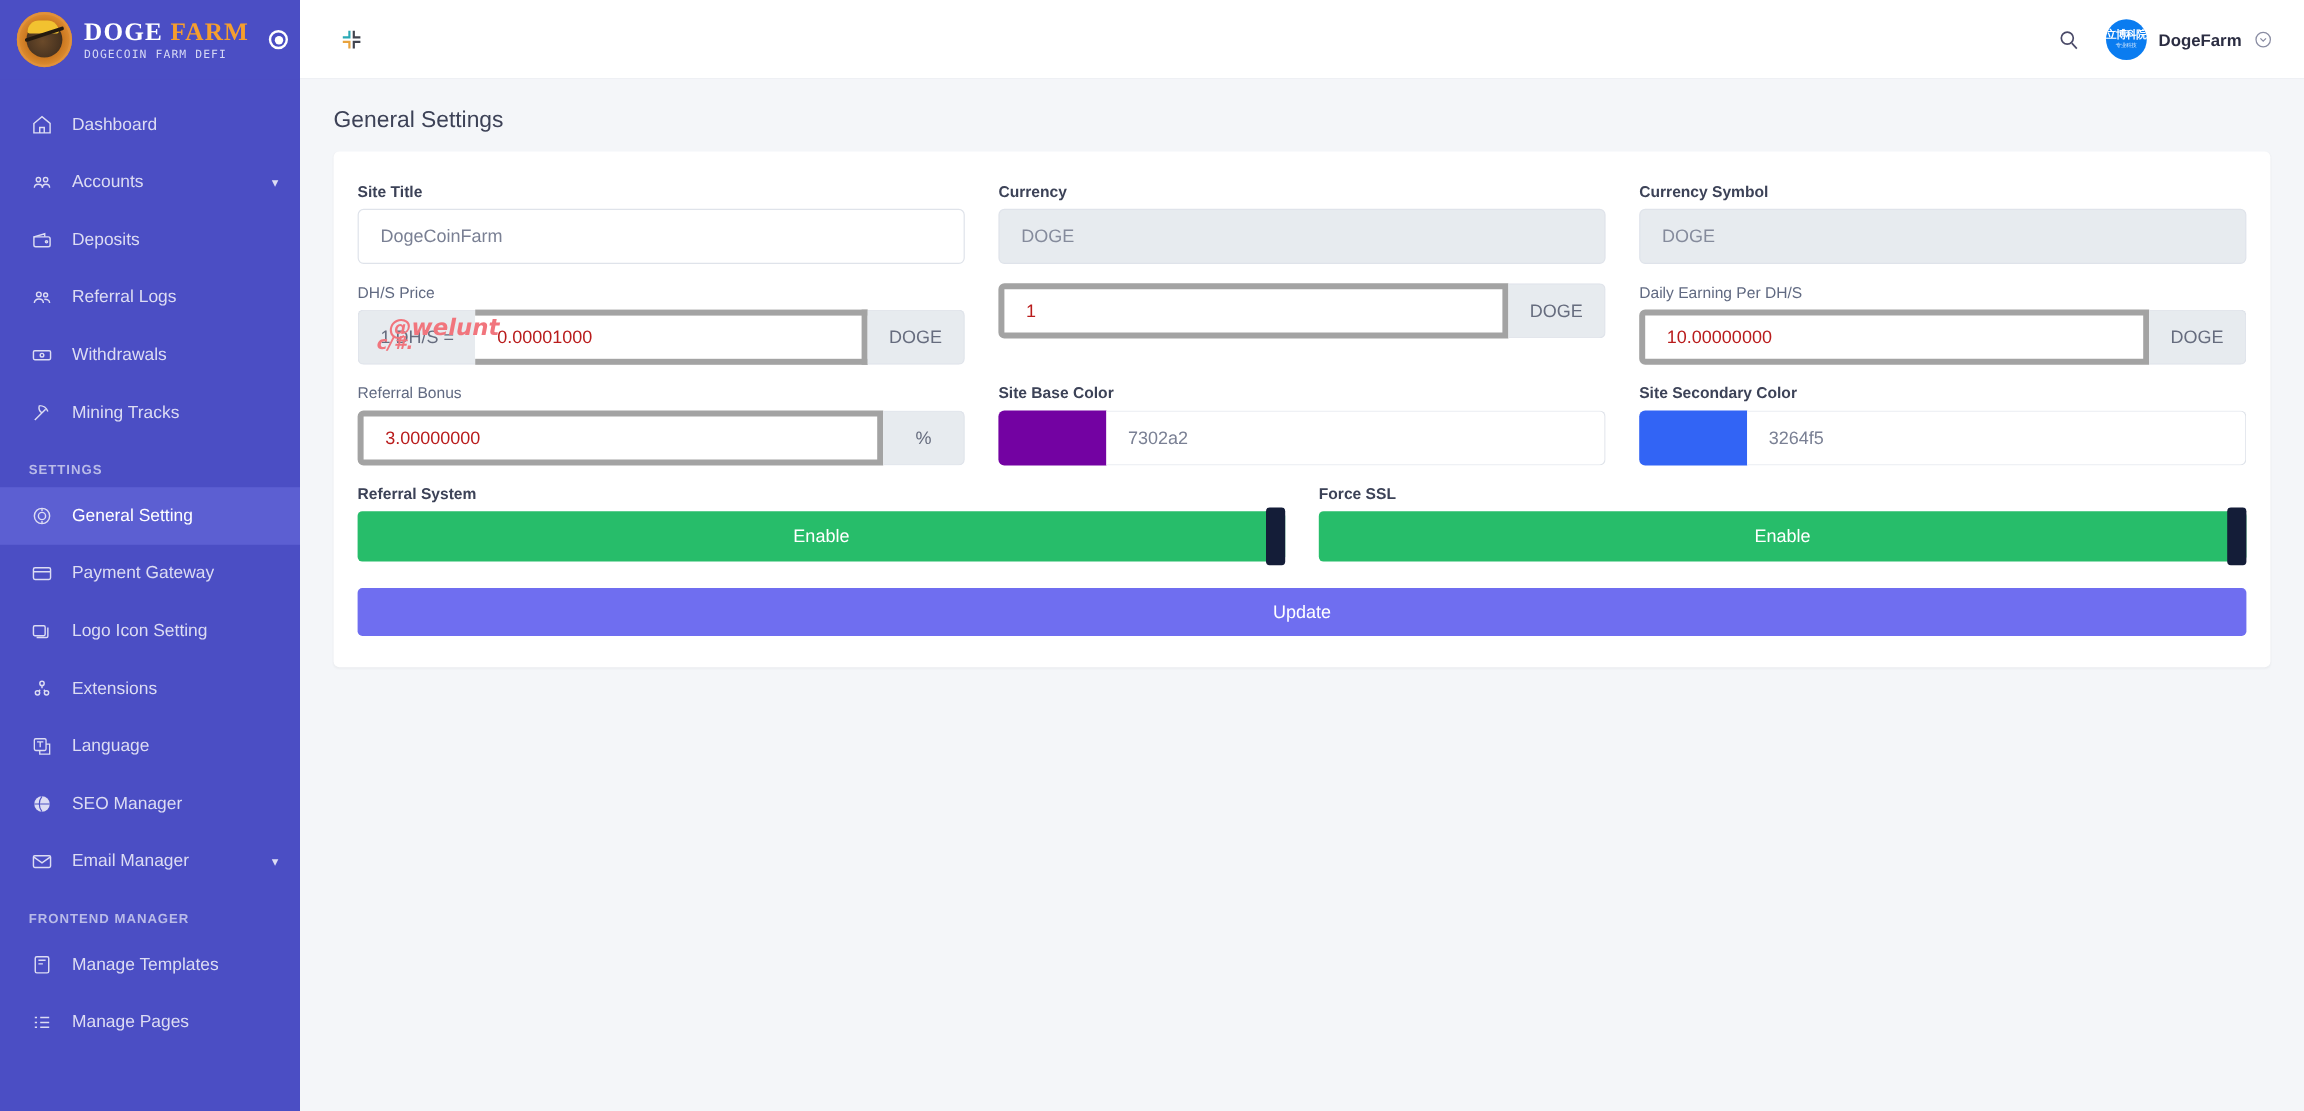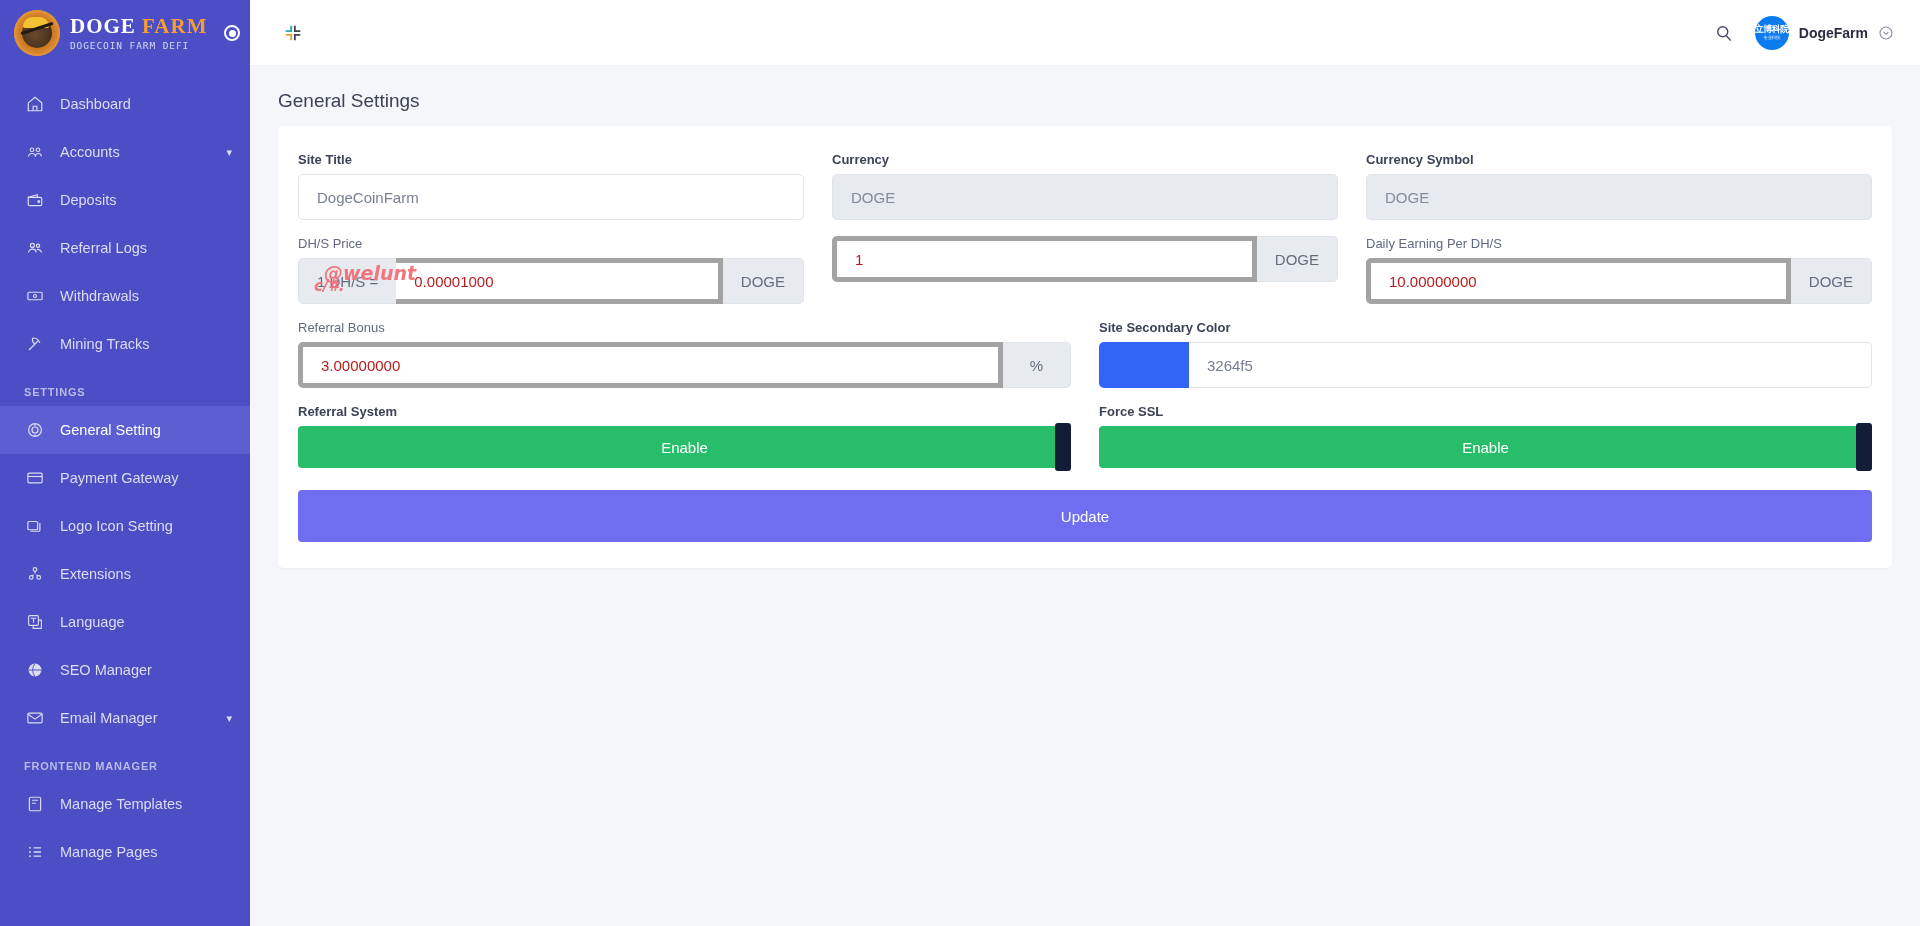--- a/index.html
+++ b/index.html
@@ -200,21 +200,21 @@
   }
   .toggle .knob {
     position: absolute; right: 0; top: -3px;
     width: 16px; height: 48px;
     background: #141d38;
     border-radius: 3px;
   }
 
   .update-btn {
     margin-top: 22px;
-    height: 52px;
+    height: 40px;
     border-radius: 4px;
     background: #6f6ef0;
     color: #ffffff;
     font-size: 15px;
     display: flex; align-items: center; justify-content: center;
     cursor: pointer;
     width: 100%;
   }
 </style>
 </head>
@@ -495,20 +495,27 @@
 
         <div class="row">
           <div class="col">
             <label class="flabel light">Referral Bonus</label>
             <div class="group">
               <span class="mid first">3.00000000</span>
               <span class="post">%</span>
             </div>
           </div>
           <div class="col">
+            <label class="flabel">Site Base Color</label>
+            <div class="colorpick">
+              <span class="swatch" style="background:#7302a2"></span>
+              <span class="val">7302a2</span>
+            </div>
+          </div>
+          <div class="col">
             <label class="flabel">Site Secondary Color</label>
             <div class="colorpick">
               <span class="swatch" style="background:#3264f5"></span>
               <span class="val">3264f5</span>
             </div>
           </div>
         </div>
 
         <div class="row">
           <div class="col half" style="flex: 1.02">

